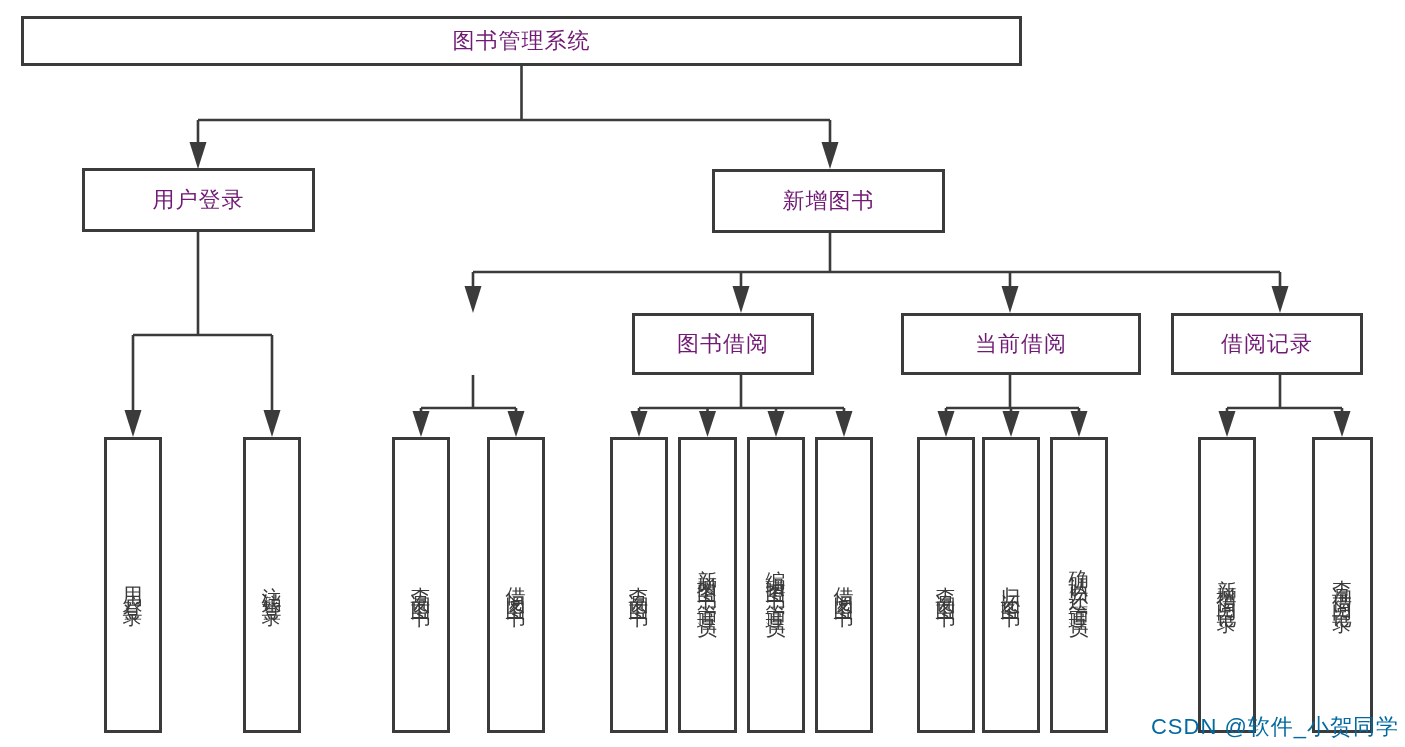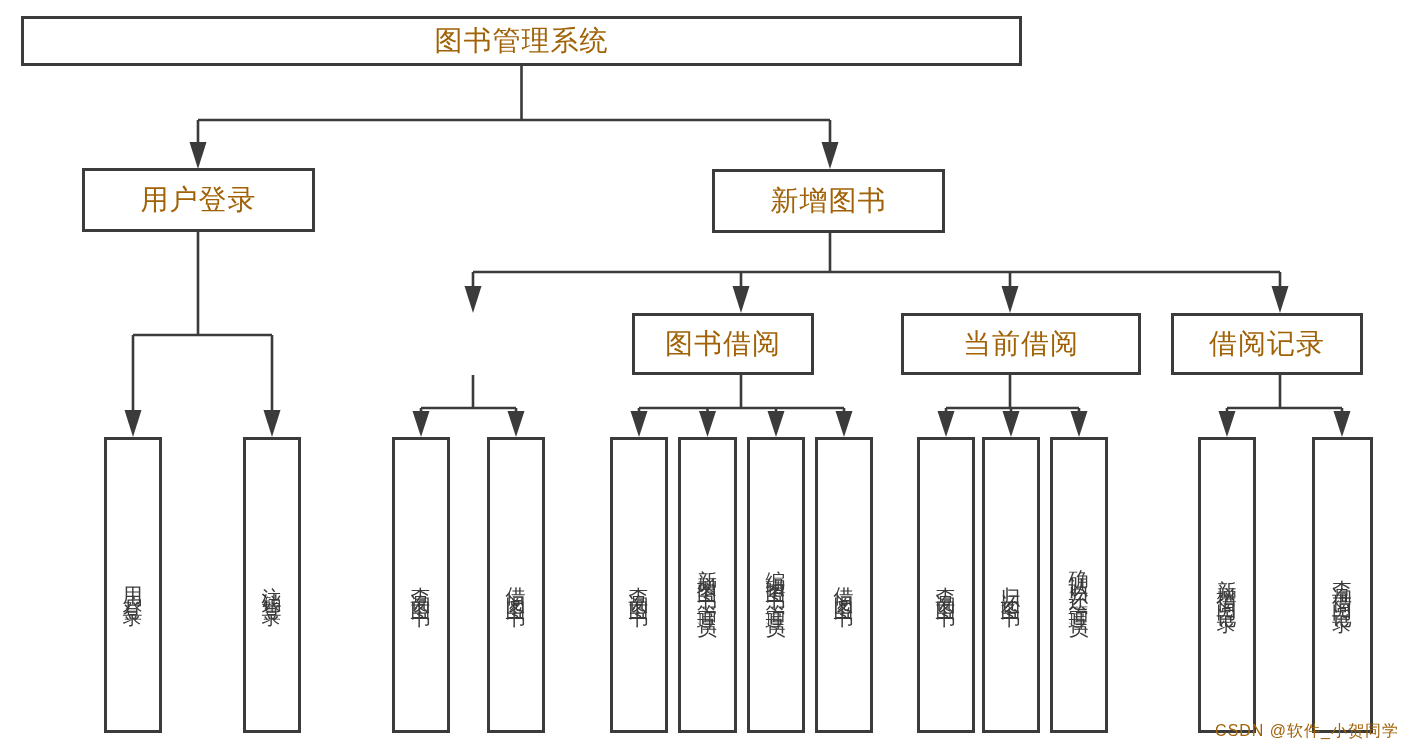--- a/index.html
+++ b/index.html
@@ -13,38 +13,38 @@
   .wires{position:absolute;left:0;top:0;width:1405px;height:747px;}
   .node{
     position:absolute;
     box-sizing:border-box;
     background:#ffffff;
     border:3px solid #3b3b3b;
     display:flex;align-items:center;justify-content:center;
     color:#3a3a3a;
   }
   .node.h span{
-    font-size:28px;
+    font-size:22px;
     letter-spacing:1px;
     white-space:nowrap;
-    color:#a16207;
+    color:#701a75;
   }
   .node.v span{
     writing-mode:vertical-rl;
     text-orientation:mixed;
     font-size:20px;
     letter-spacing:7px;
     line-height:1;
     color:#3a3a3a;
   }
   .watermark{
     position:absolute;
     right:6px;bottom:5px;
-    font-size:16px;
-    color:#a16207;
+    font-size:22px;
+    color:#0369a1;
     letter-spacing:1px;
     white-space:nowrap;
   }
 </style>
 </head>
 <body>
 
 <div class="stage">
 
   <svg class="wires" viewBox="0 0 1405 747" xmlns="http://www.w3.org/2000/svg">

